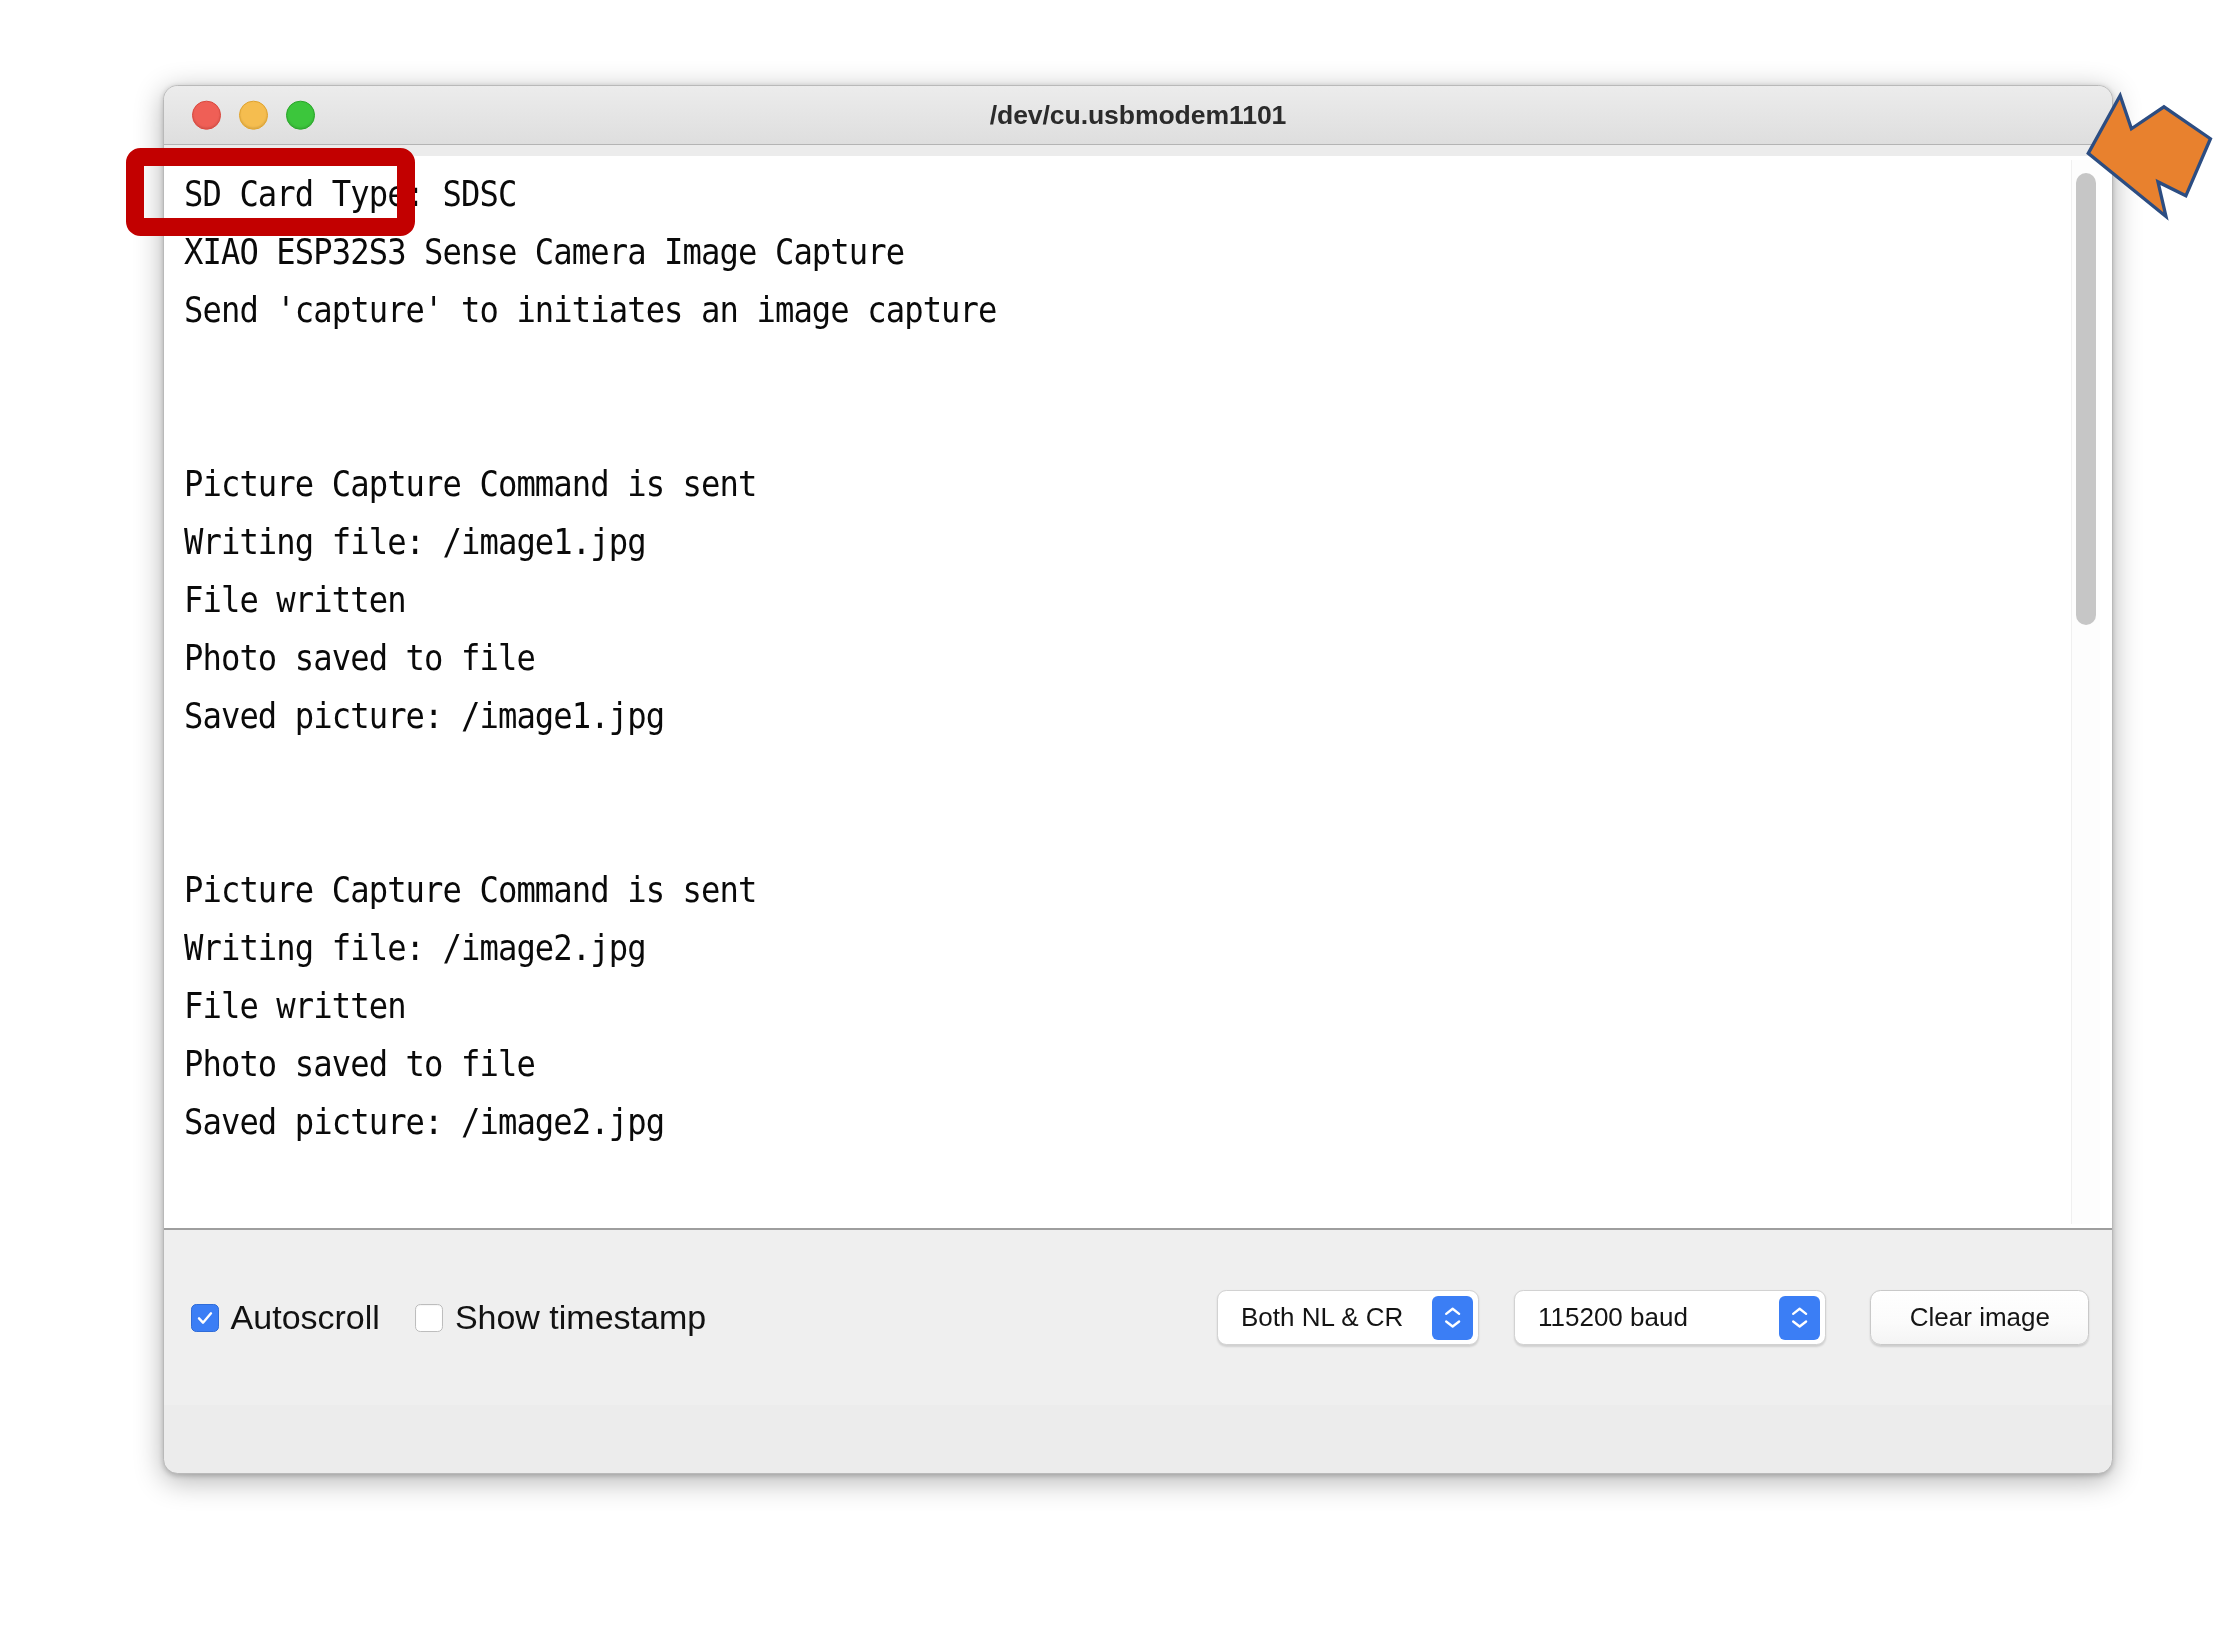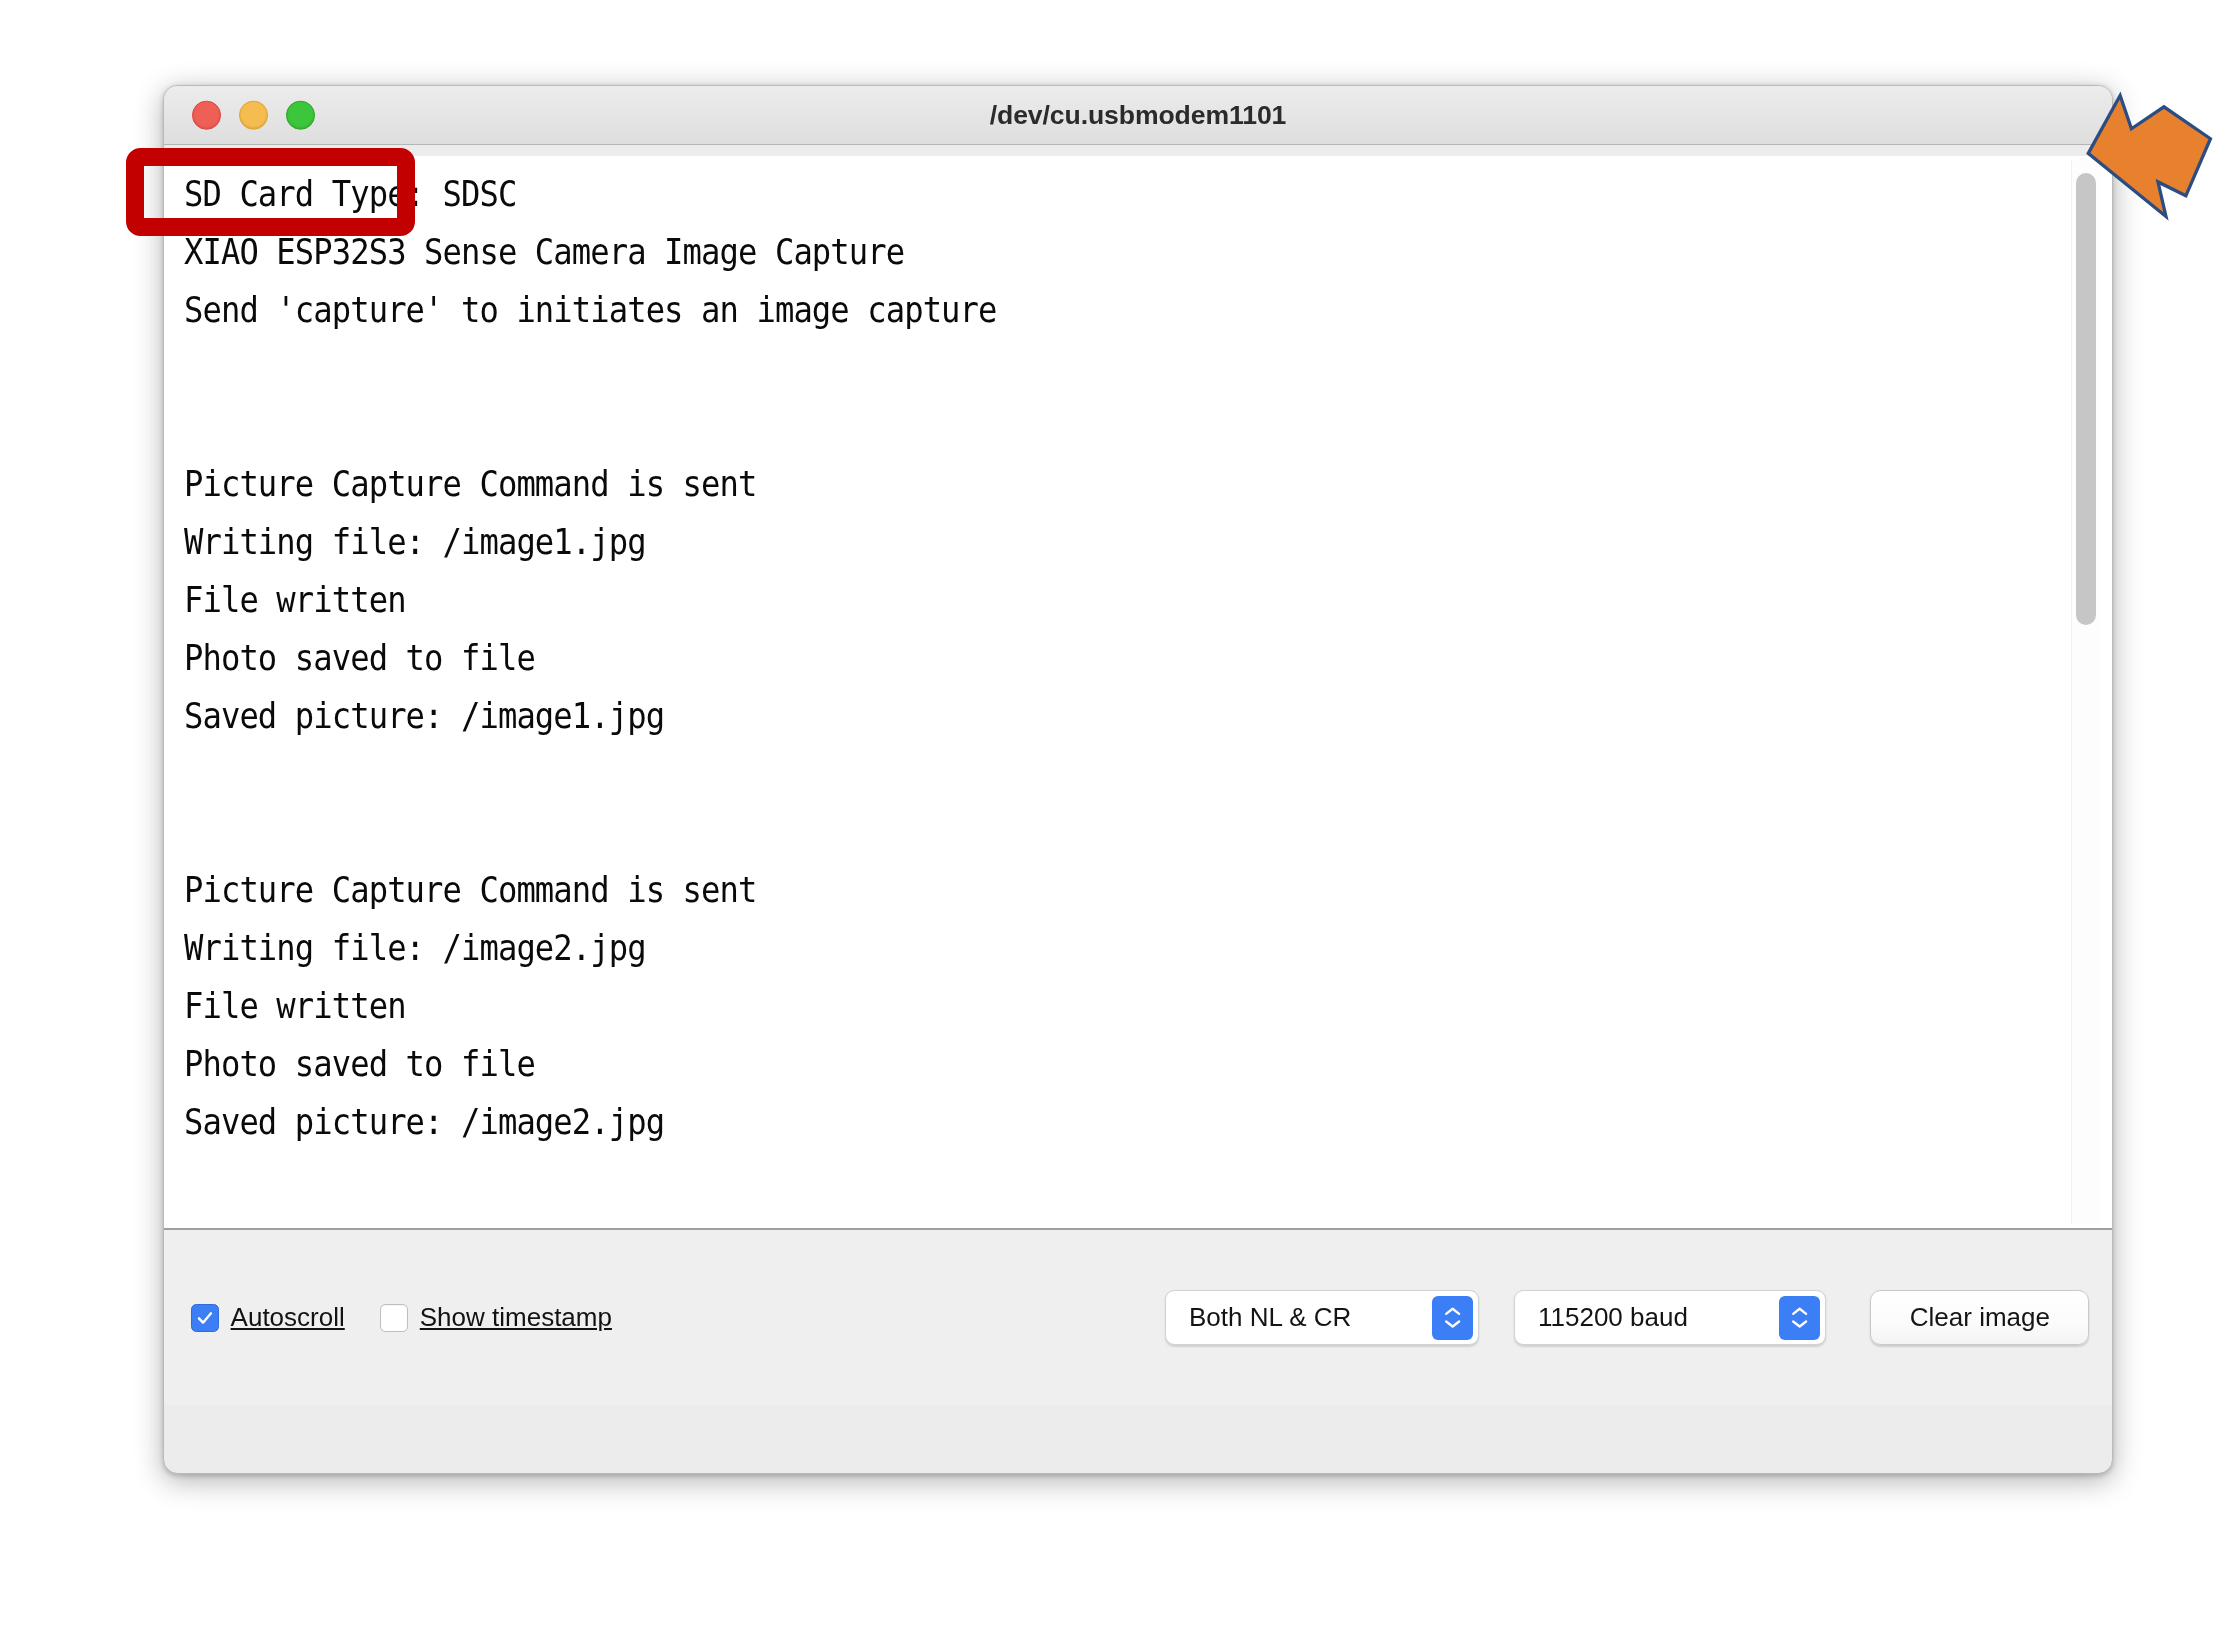--- a/index.html
+++ b/index.html
@@ -205,42 +205,41 @@
   .checkbox.off {
     background: #ffffff;
     border: 0.7px solid #bdbdbd;
     box-shadow: inset 0 0.7px 1.3px rgba(0,0,0,0.06);
   }
   .checkbox .tick {
     width: 16px;
     height: 16px;
   }
   .check-label {
-    font-size: 26px;
+    font-size: 34px;
     color: #121212;
     white-space: nowrap;
-    text-decoration: underline;
   }
 
   .spacer { flex: 1; }
 
   .popup {
     height: 55px;
     background: #ffffff;
     border: 0.7px solid #d2d2d2;
     border-radius: 9.3px;
     box-shadow: 0 1.3px 2px rgba(0,0,0,0.13);
     display: flex;
     align-items: center;
     box-sizing: border-box;
     position: relative;
     padding-left: 22.6px;
     padding-right: 57px;
   }
-  #popup-lineending { width: 314px; margin-right: 35px; }
+  #popup-lineending { width: 262px; margin-right: 35px; }
   #popup-baud { width: 312px; margin-right: 44px; }
 
   .popup .popup-label {
     font-size: 26px;
     color: #141414;
     white-space: nowrap;
   }
   .popup .stepper {
     position: absolute;
     right: 5.3px;

